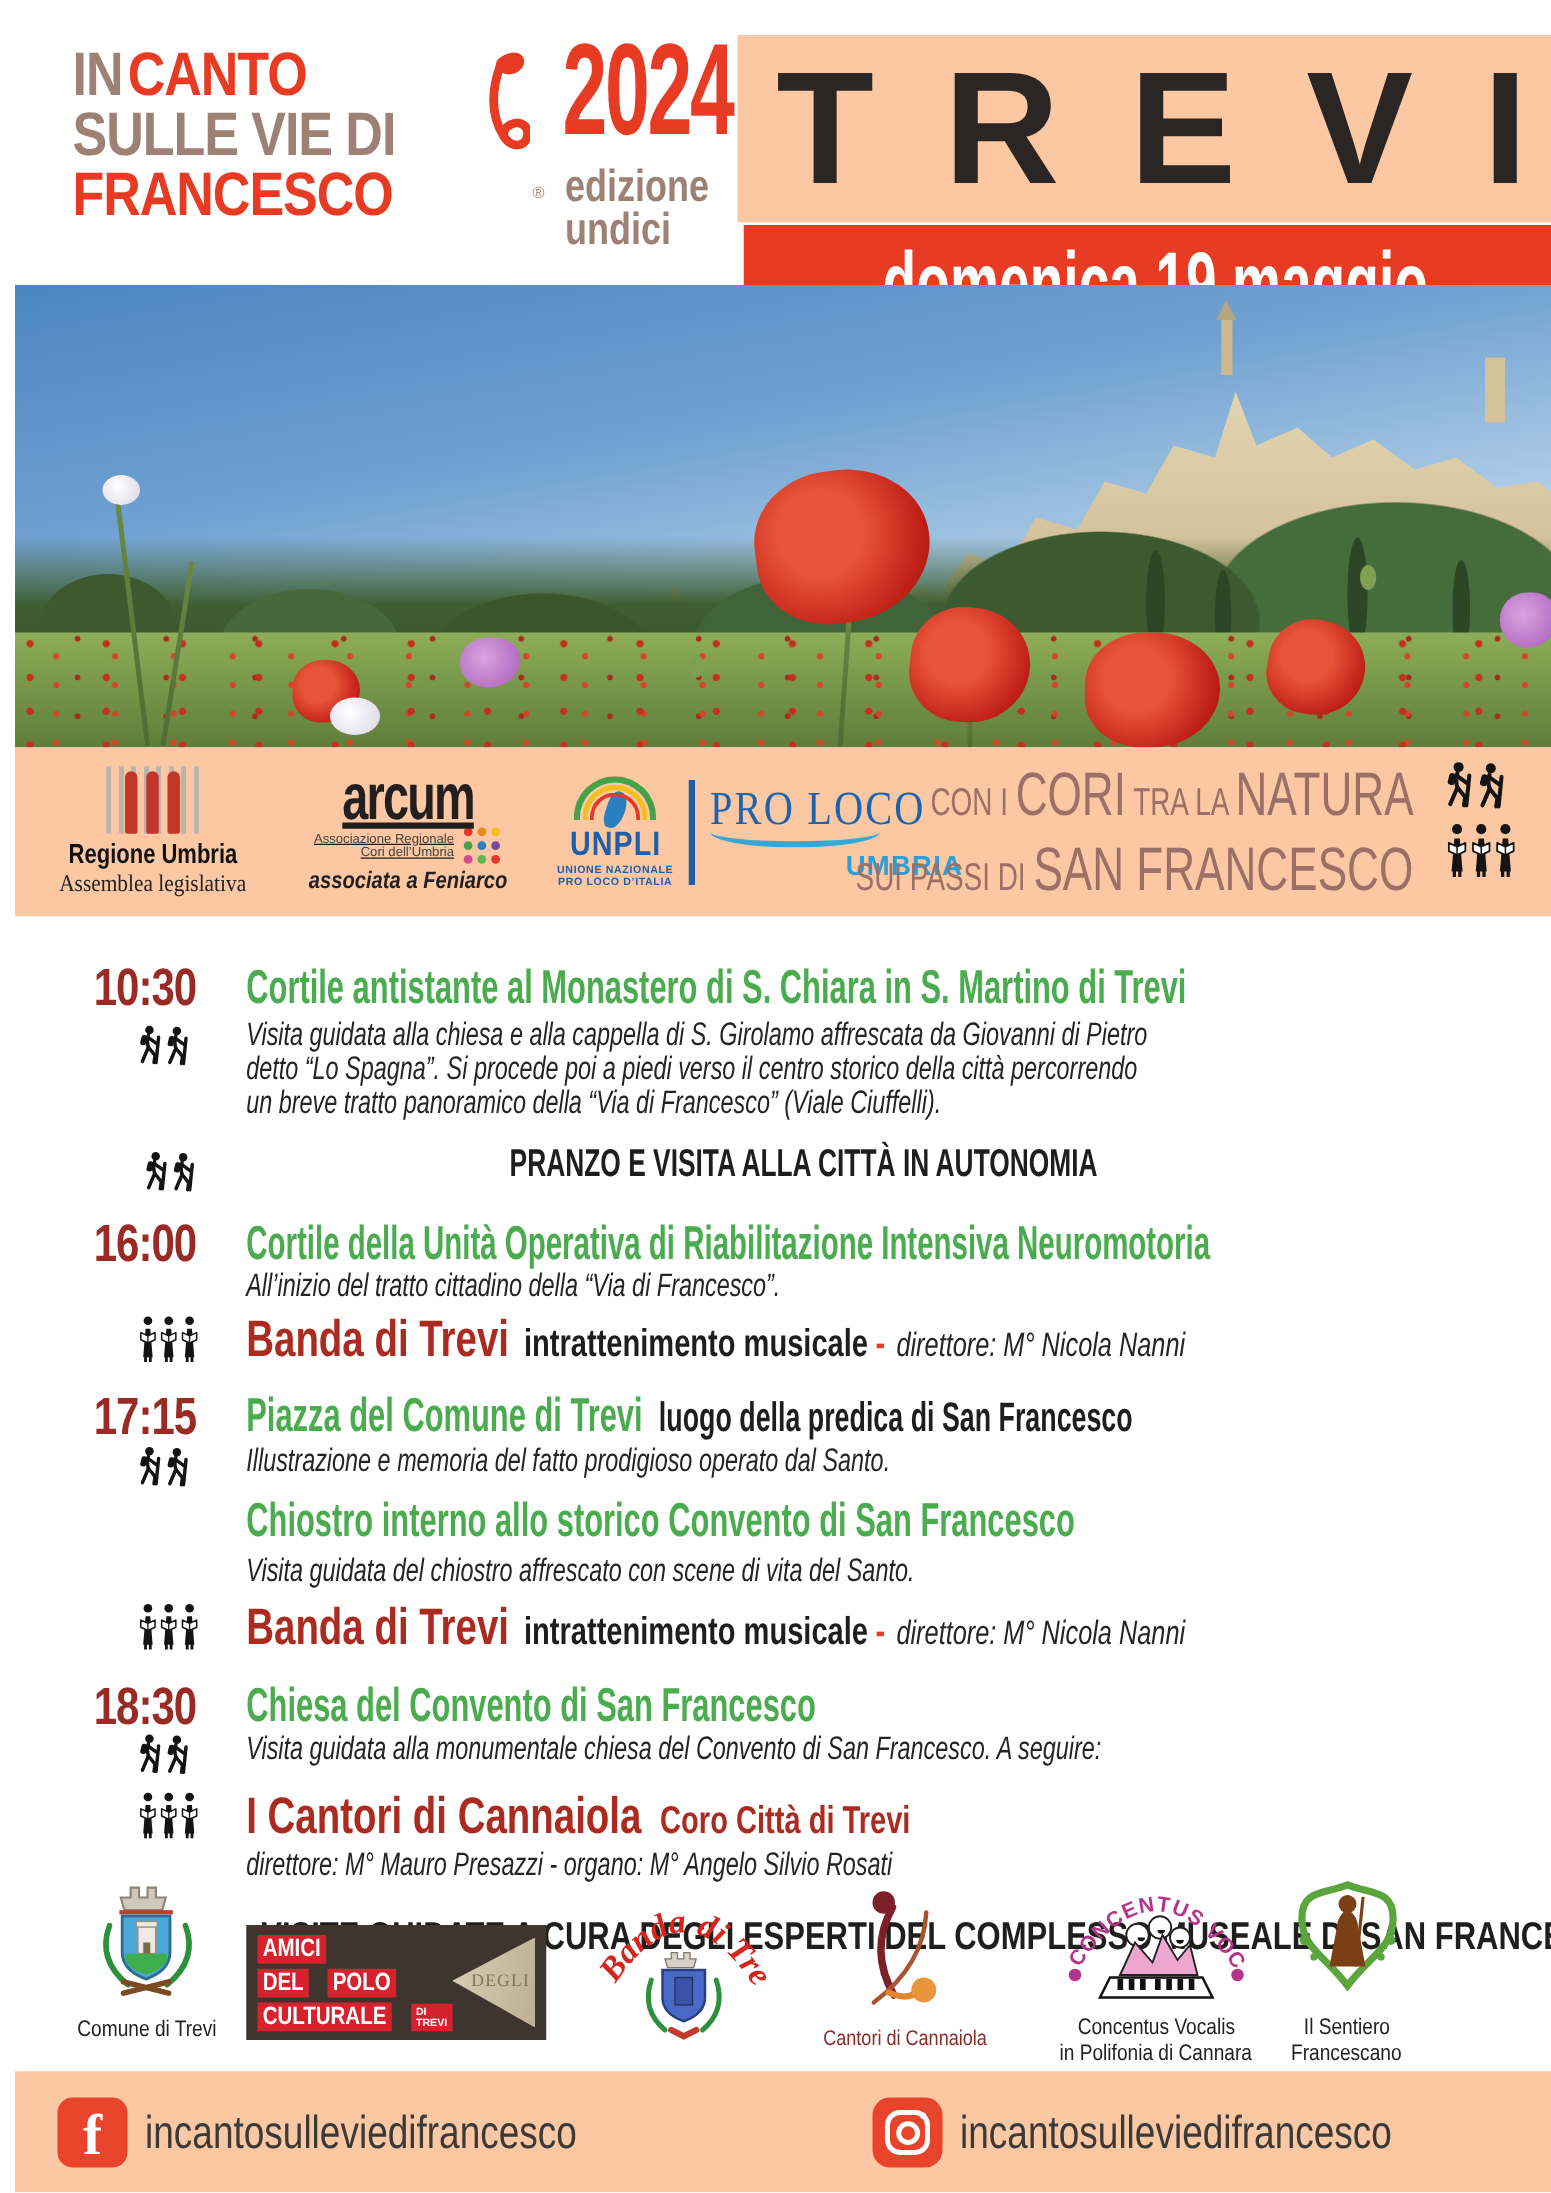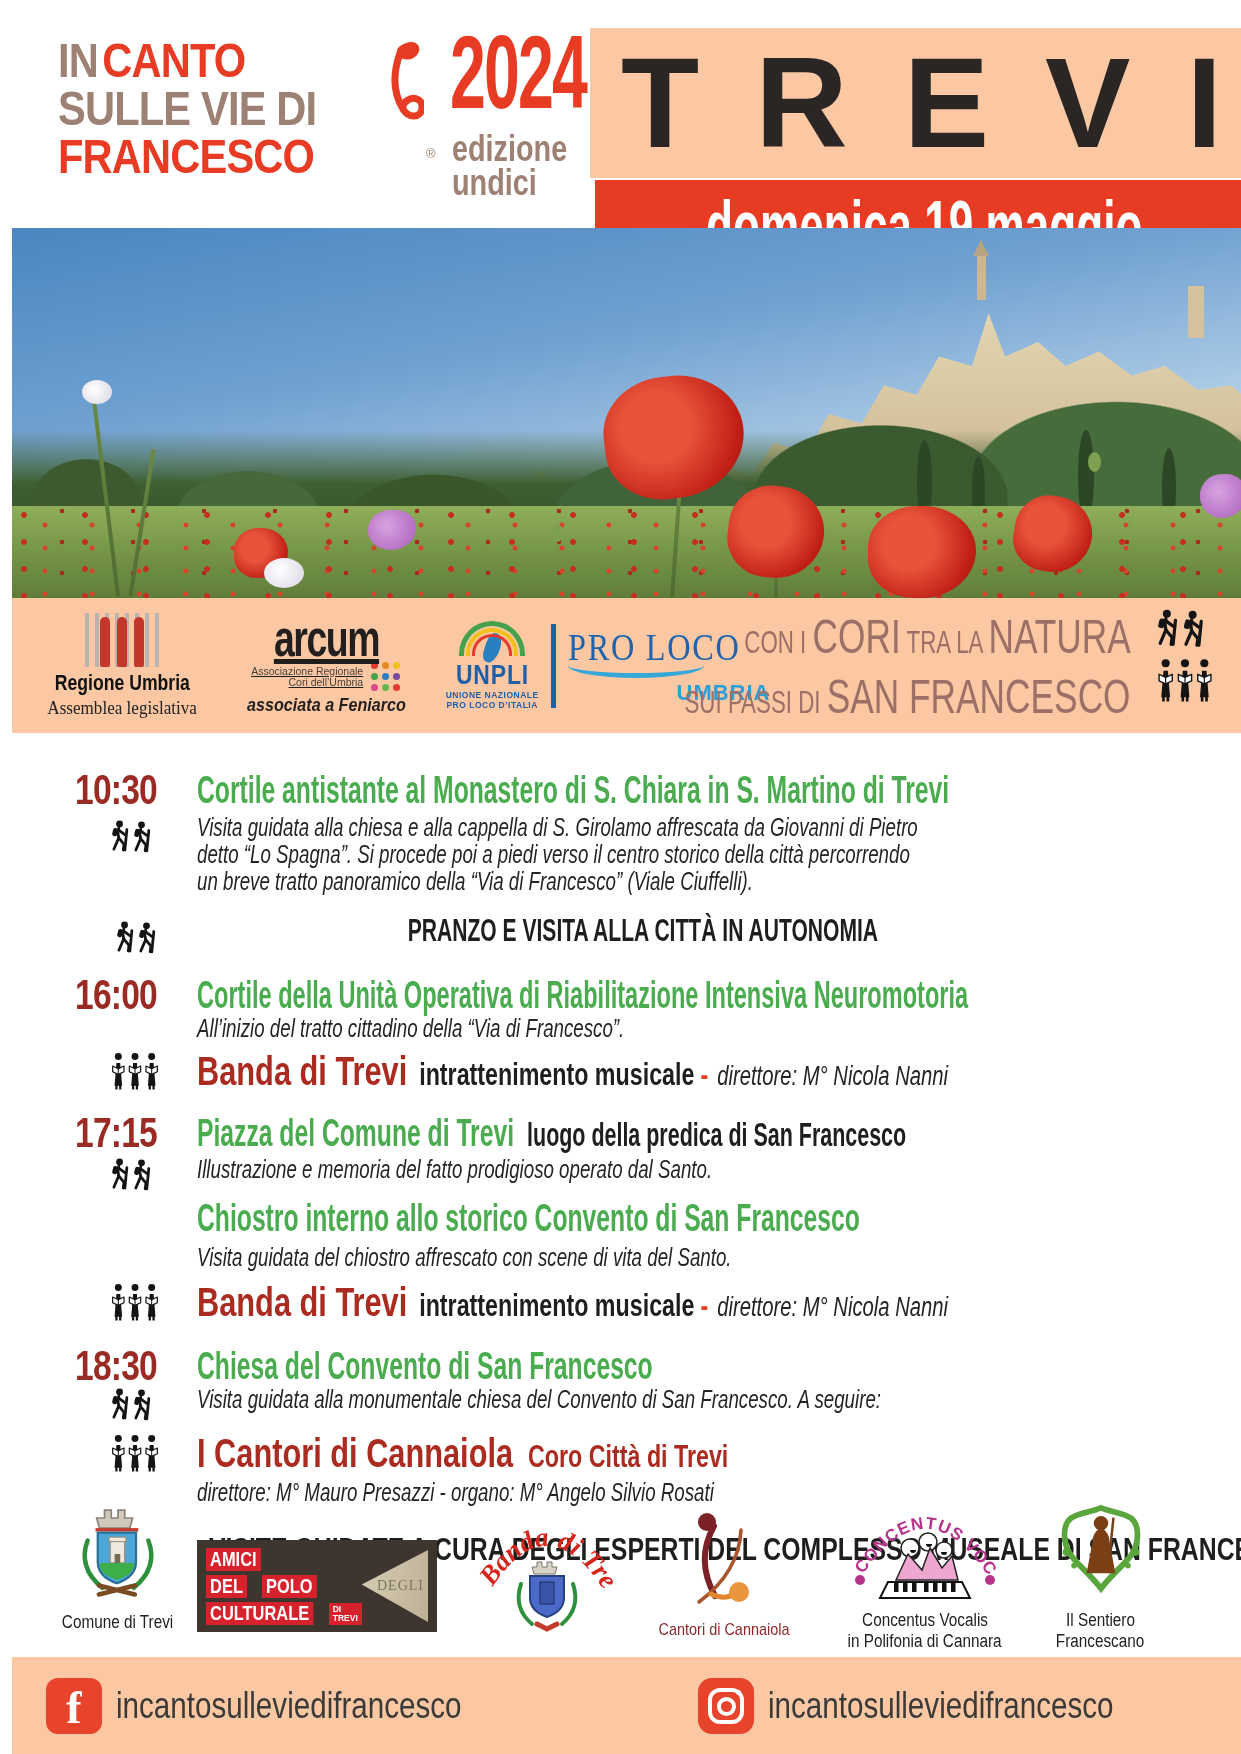--- a/index.html
+++ b/index.html
@@ -506,21 +506,21 @@
           <rect x="88" y="83" width="4.5" height="9"></rect>
             <rect x="97" y="83" width="4.5" height="9"></rect>
             <rect x="106" y="83" width="4.5" height="9"></rect>
             <rect x="115" y="83" width="4.5" height="9"></rect>
         </g>
       </svg>
       <div class="spcap"><span class="capw">Concentus Vocalis</span></div>
       <div class="spcap"><span class="capw">in Polifonia di Cannara</span></div>
     </div>
 
-    <div class="sp" style="left:1016px;top:2px;width:145px;">
+    <div class="sp" style="left:993px;top:2px;width:145px;">
       <svg width="96" height="104" viewBox="0 0 100 108">
         <path d="M50 6 C70 14 88 10 88 34 C88 58 70 64 50 90 C30 64 12 58 12 34 C12 10 30 14 50 6 Z" fill="none" stroke="#5aa53c" stroke-width="6"></path>
         <circle cx="14" cy="52" r="4" fill="#5aa53c"></circle>
           <circle cx="86" cy="52" r="4" fill="#5aa53c"></circle>
         <circle cx="22" cy="66" r="3" fill="#5aa53c"></circle>
           <circle cx="78" cy="66" r="3" fill="#5aa53c"></circle>
         <circle cx="50" cy="22" r="7.5" fill="#7b3f16"></circle>
         <path d="M50 26 q9 6 9 16 l6 32 h-30 l6 -32 q0 -10 9 -16" fill="#7b3f16"></path>
         <path d="M63 16 L57 74" stroke="#7b3f16" stroke-width="2.6"></path>
       </svg>

